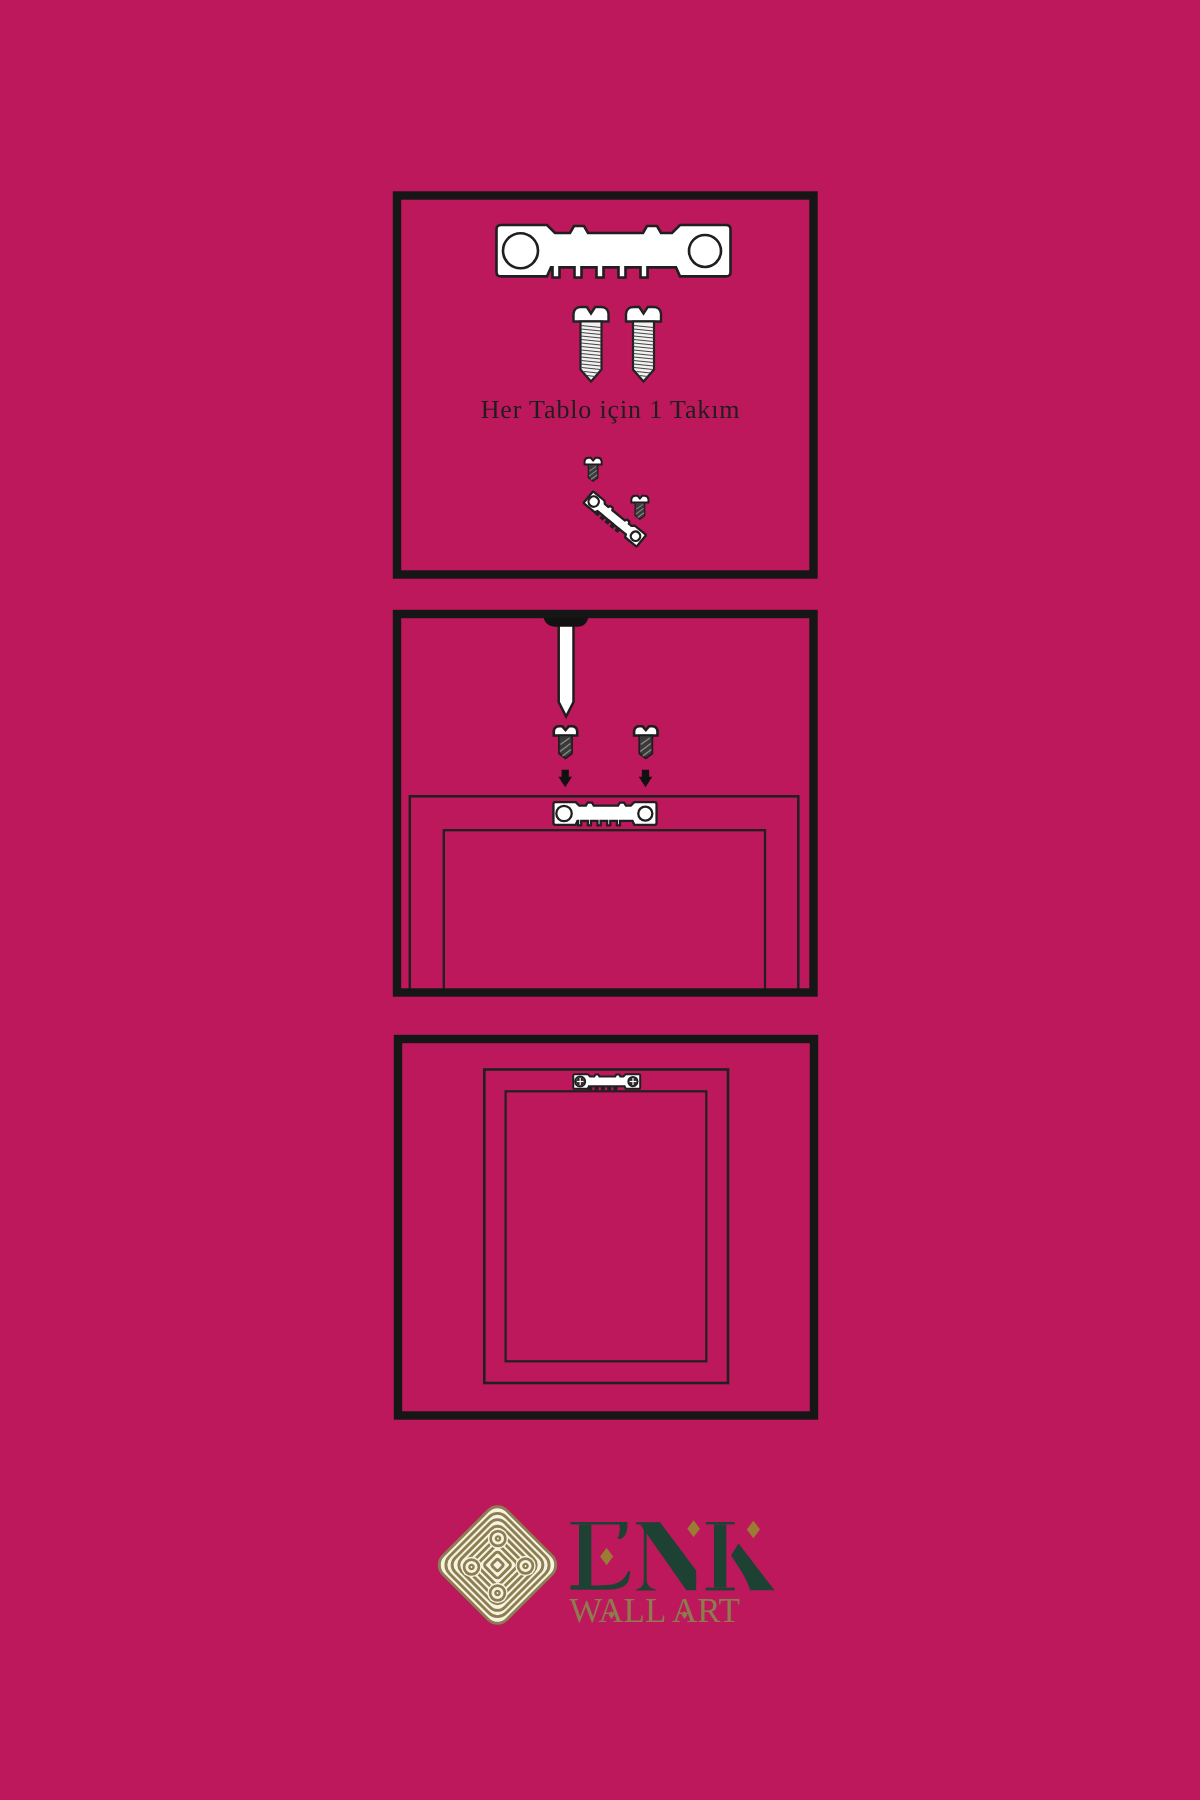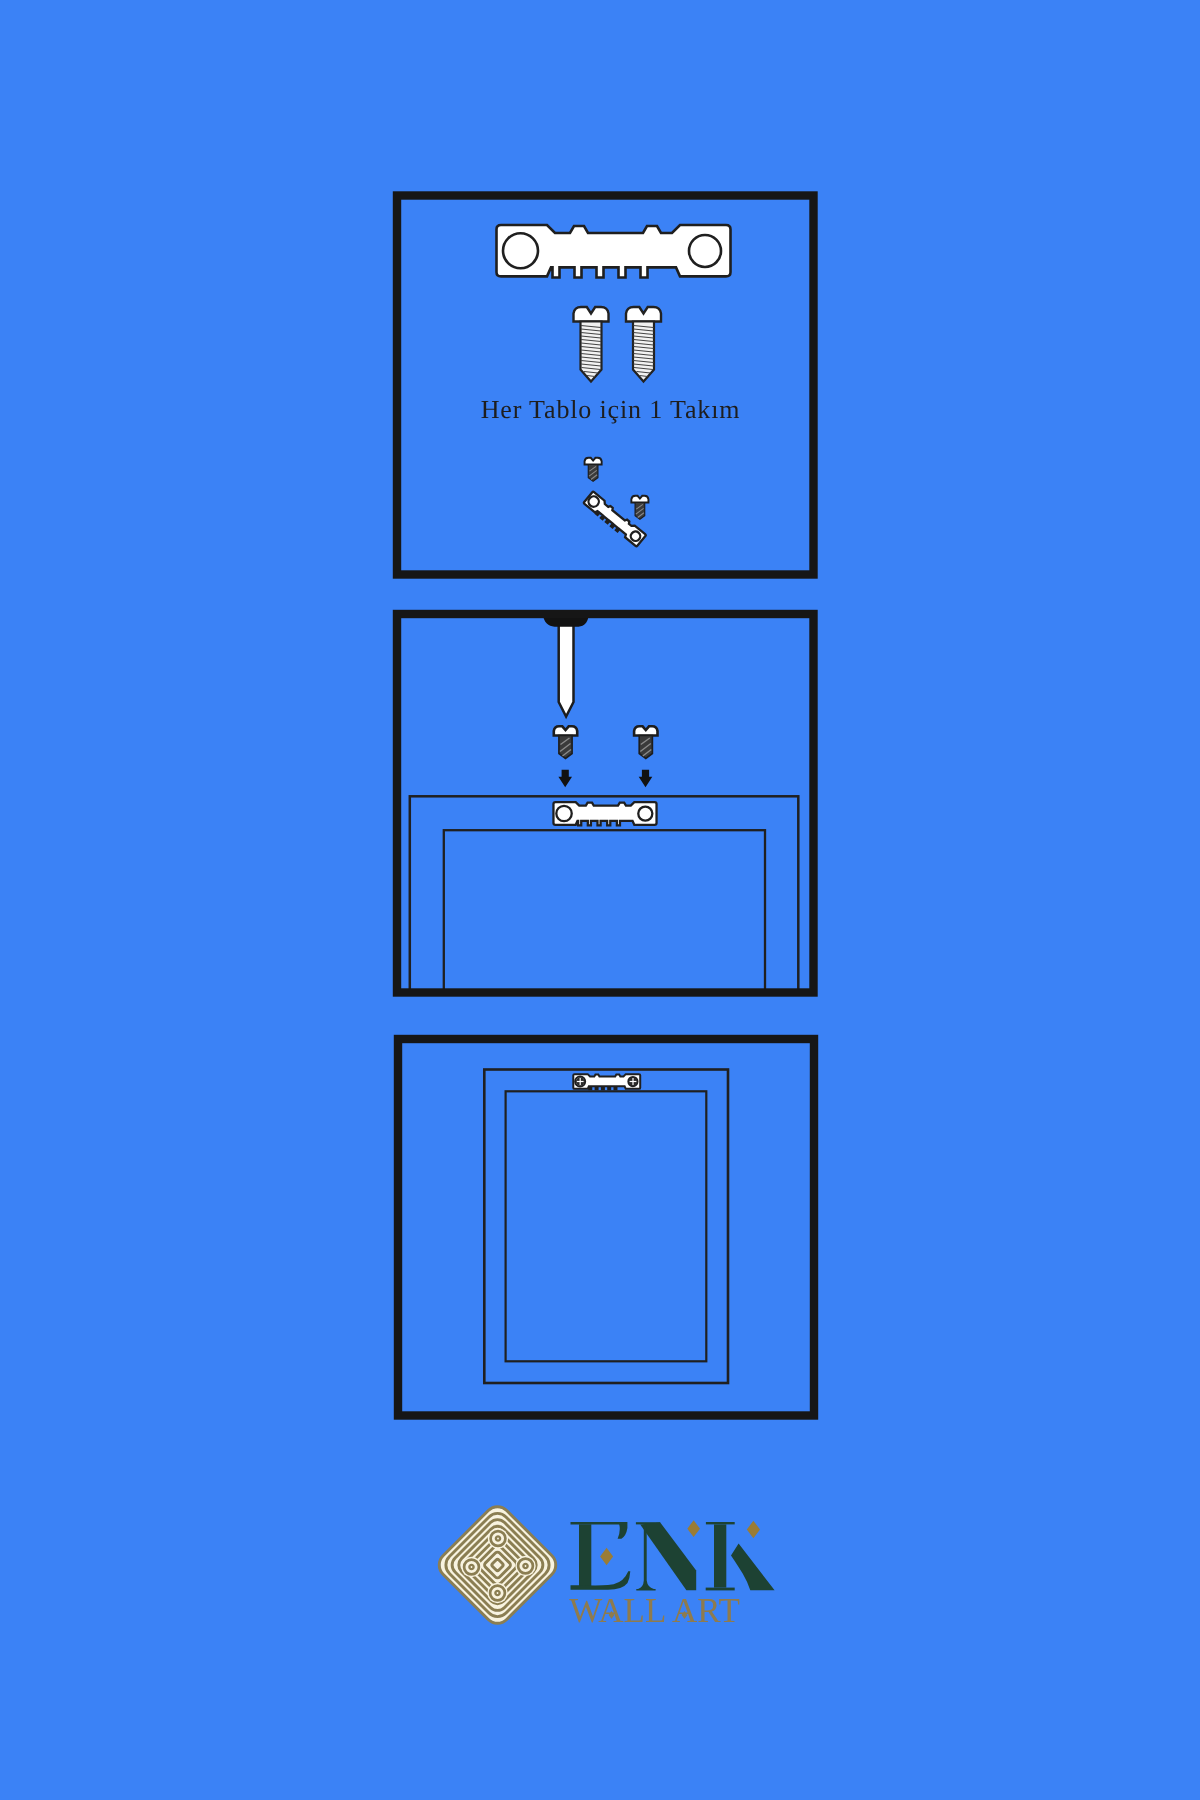--- a/index.html
+++ b/index.html
@@ -1,16 +1,16 @@
 <!DOCTYPE html>
 <html><head>
 <meta charset="utf-8">
 <style>
   html,body{margin:0;padding:0;background:#ffffff;}
-  .page{position:relative;width:1200px;height:1800px;background:#3b82f6;overflow:hidden;
+  .page{position:relative;width:1200px;height:1800px;background:#be185d;overflow:hidden;
         font-family:"Liberation Serif", serif;}
 </style>
 </head>
 <body>
 <div class="page">
 <svg width="1200" height="1800" text-rendering="geometricPrecision" viewBox="0 0 1200 1800">
 <defs>
 
   <g id="hanger">
     <path d="M -117,-21.5 Q -117,-25.75 -112.5,-25.75 L -66.5,-25.75 L -58.5,-17.75

